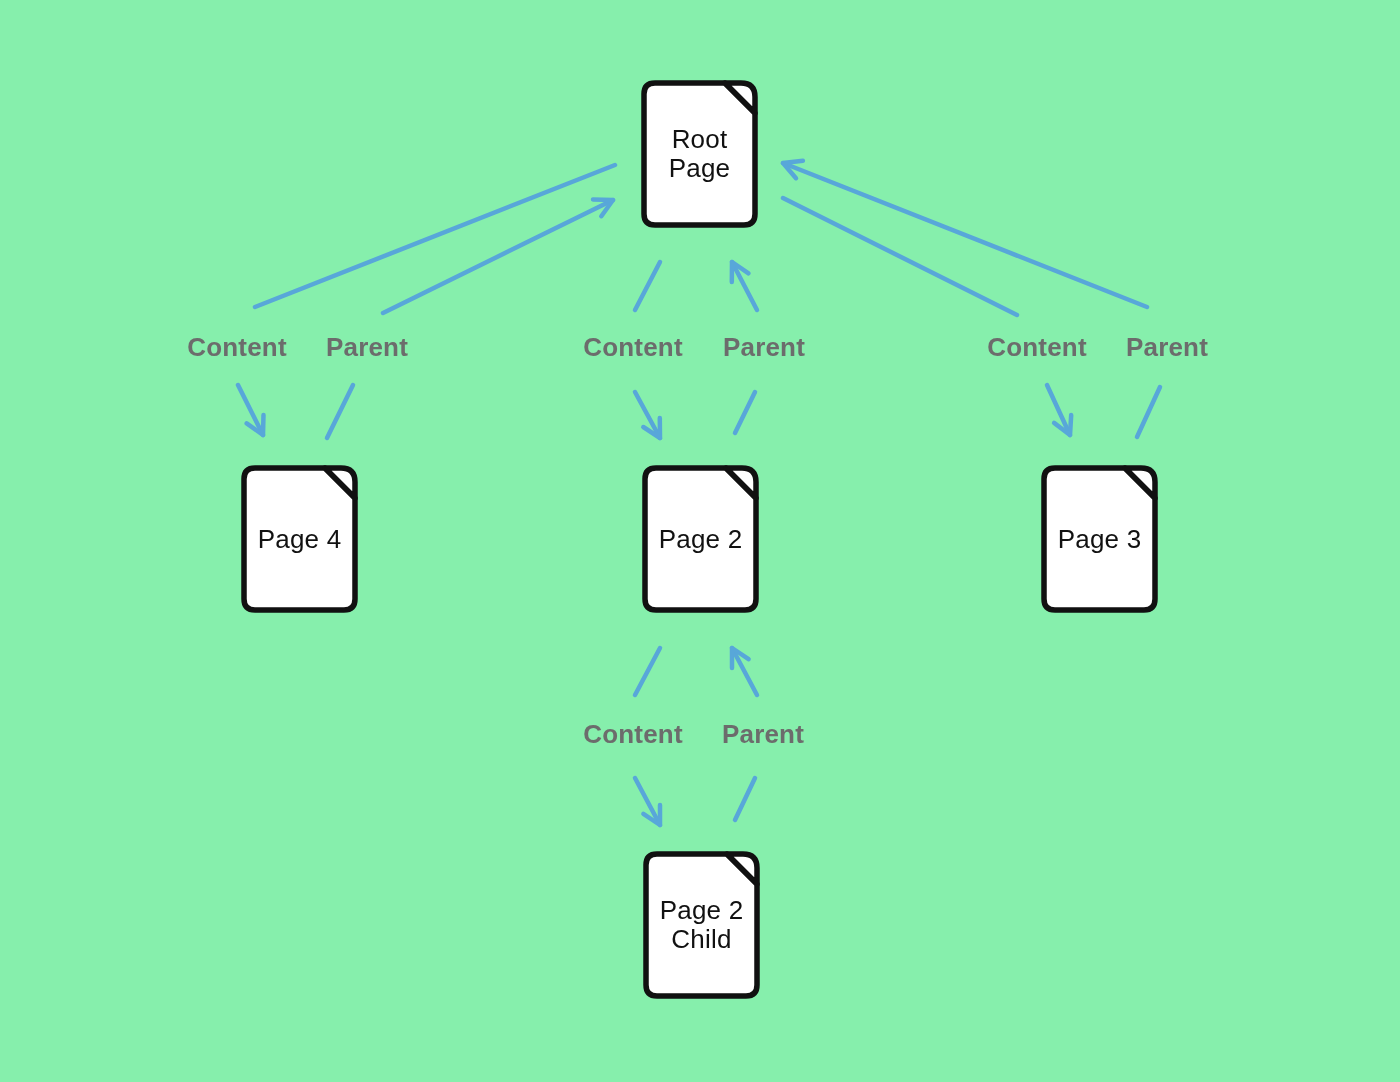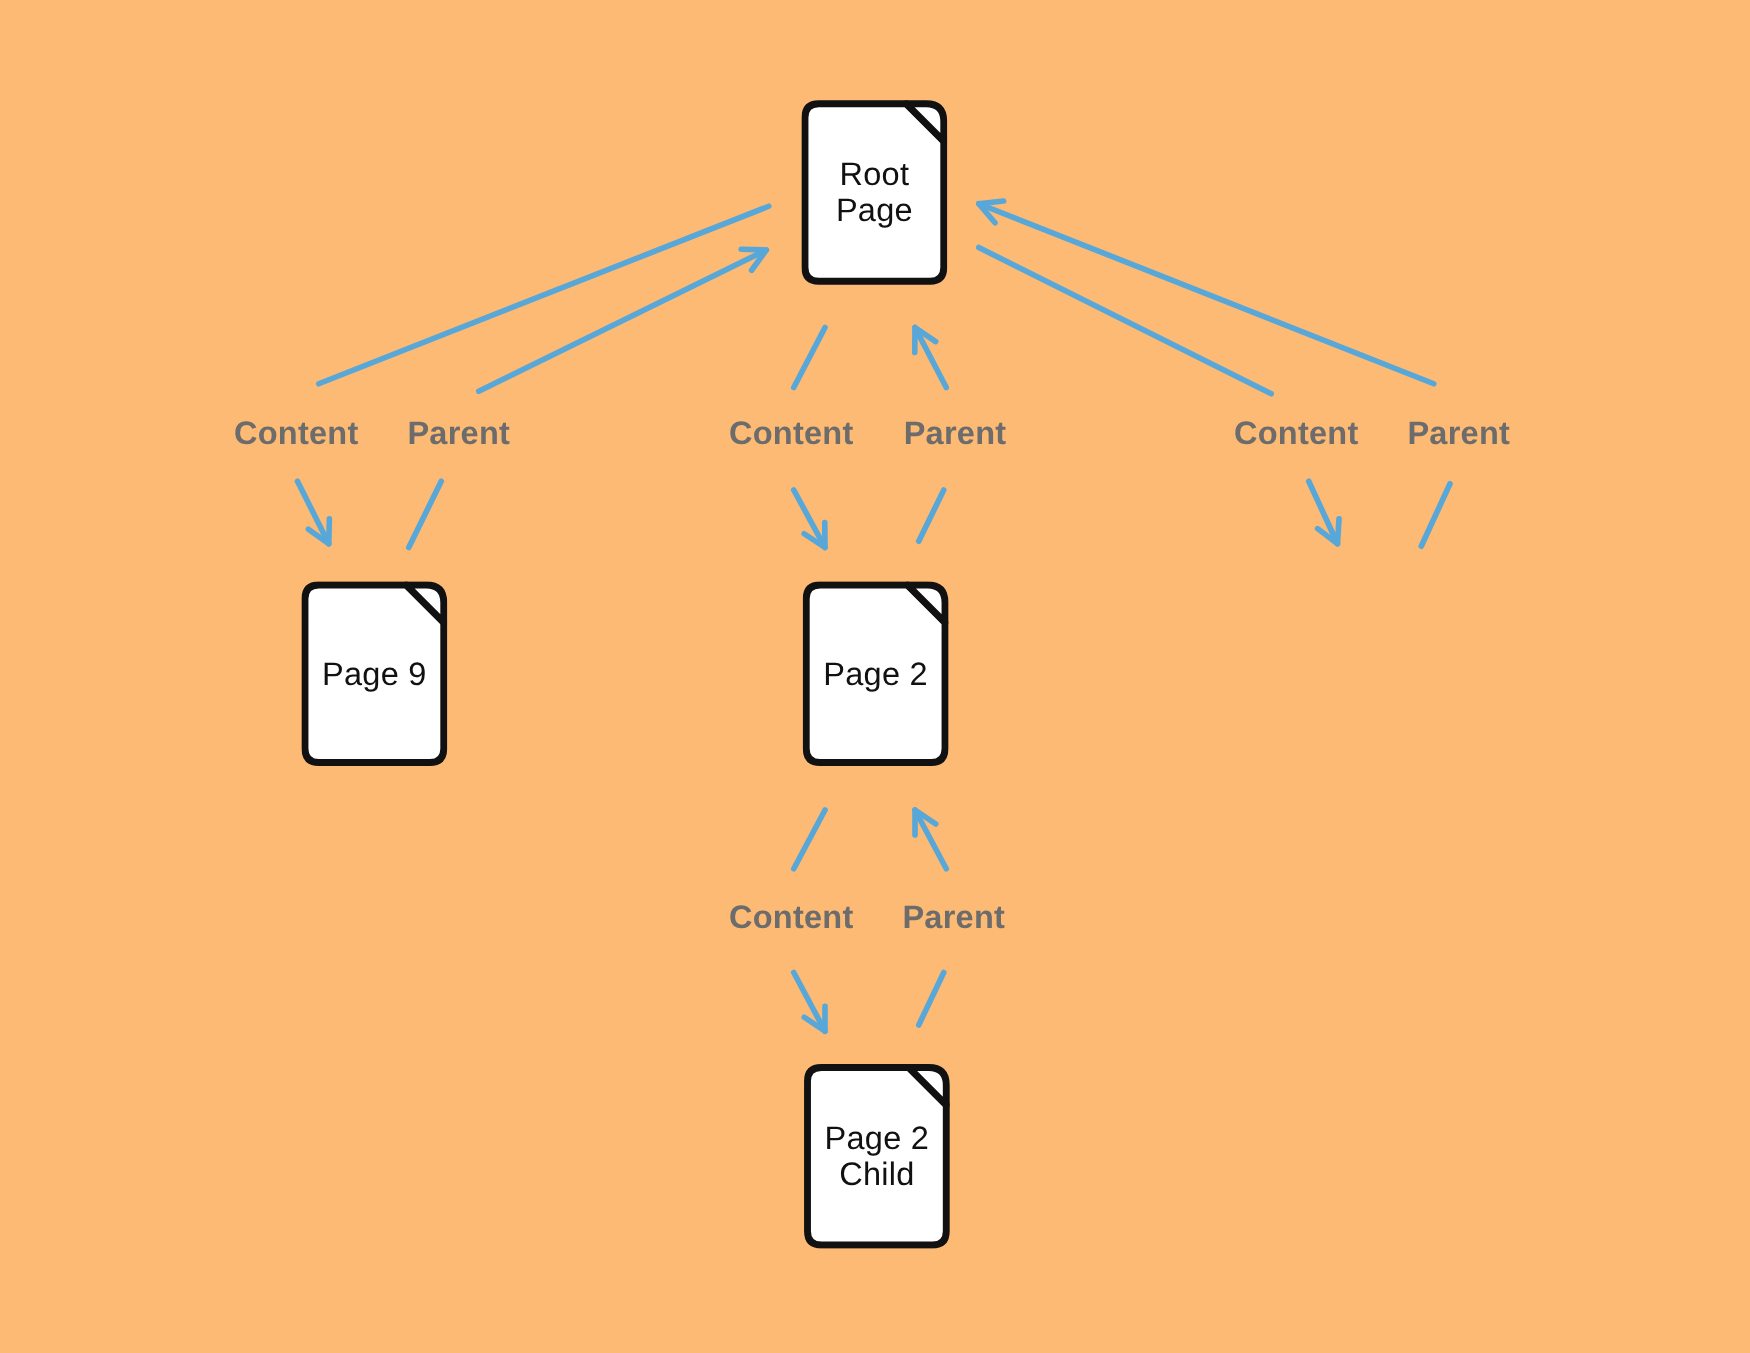--- a/index.html
+++ b/index.html
@@ -1,20 +1,20 @@
 <!DOCTYPE html>
 <html><head>
 <meta charset="utf-8">
 <style>
   html, body { margin: 0; padding: 0; background: #ffffff; }
   .canvas {
     position: relative;
     width: 1400px;
     height: 1082px;
-    background: #fdba74;
+    background: #86efac;
     font-family: "Liberation Sans", sans-serif;
     overflow: hidden;
   }
   .edges-layer {
     position: absolute;
     left: 0; top: 0;
     width: 1400px; height: 1082px;
   }
   .edges-layer line, .edges-layer path {
     stroke: #58a7d9;
@@ -122,31 +122,38 @@
     </svg>
     <div class="node-label">Root
 Page</div>
   </div>
 
   <div class="node" style="left:241px; top:465px;">
     <svg class="doc-icon" viewBox="0 0 117 148" width="117" height="148" aria-hidden="true">
       <path d="M84 3 H14 Q3 3 3 14 V134 Q3 145 14 145 H103 Q114 145 114 134 V33 Z"></path>
       <path d="M84 3 L100 3 Q114 3 114 17 L114 33 Z"></path>
     </svg>
-    <div class="node-label">Page 9</div>
+    <div class="node-label">Page 4</div>
   </div>
 
   <div class="node" style="left:642px; top:465px;">
     <svg class="doc-icon" viewBox="0 0 117 148" width="117" height="148" aria-hidden="true">
       <path d="M84 3 H14 Q3 3 3 14 V134 Q3 145 14 145 H103 Q114 145 114 134 V33 Z"></path>
       <path d="M84 3 L100 3 Q114 3 114 17 L114 33 Z"></path>
     </svg>
     <div class="node-label">Page 2</div>
   </div>
 
+  <div class="node" style="left:1041px; top:465px;">
+    <svg class="doc-icon" viewBox="0 0 117 148" width="117" height="148" aria-hidden="true">
+      <path d="M84 3 H14 Q3 3 3 14 V134 Q3 145 14 145 H103 Q114 145 114 134 V33 Z"></path>
+      <path d="M84 3 L100 3 Q114 3 114 17 L114 33 Z"></path>
+    </svg>
+    <div class="node-label">Page 3</div>
+  </div>
 
   <div class="node" style="left:643px; top:851px;">
     <svg class="doc-icon" viewBox="0 0 117 148" width="117" height="148" aria-hidden="true">
       <path d="M84 3 H14 Q3 3 3 14 V134 Q3 145 14 145 H103 Q114 145 114 134 V33 Z"></path>
       <path d="M84 3 L100 3 Q114 3 114 17 L114 33 Z"></path>
     </svg>
     <div class="node-label">Page 2
 Child</div>
   </div>
 

